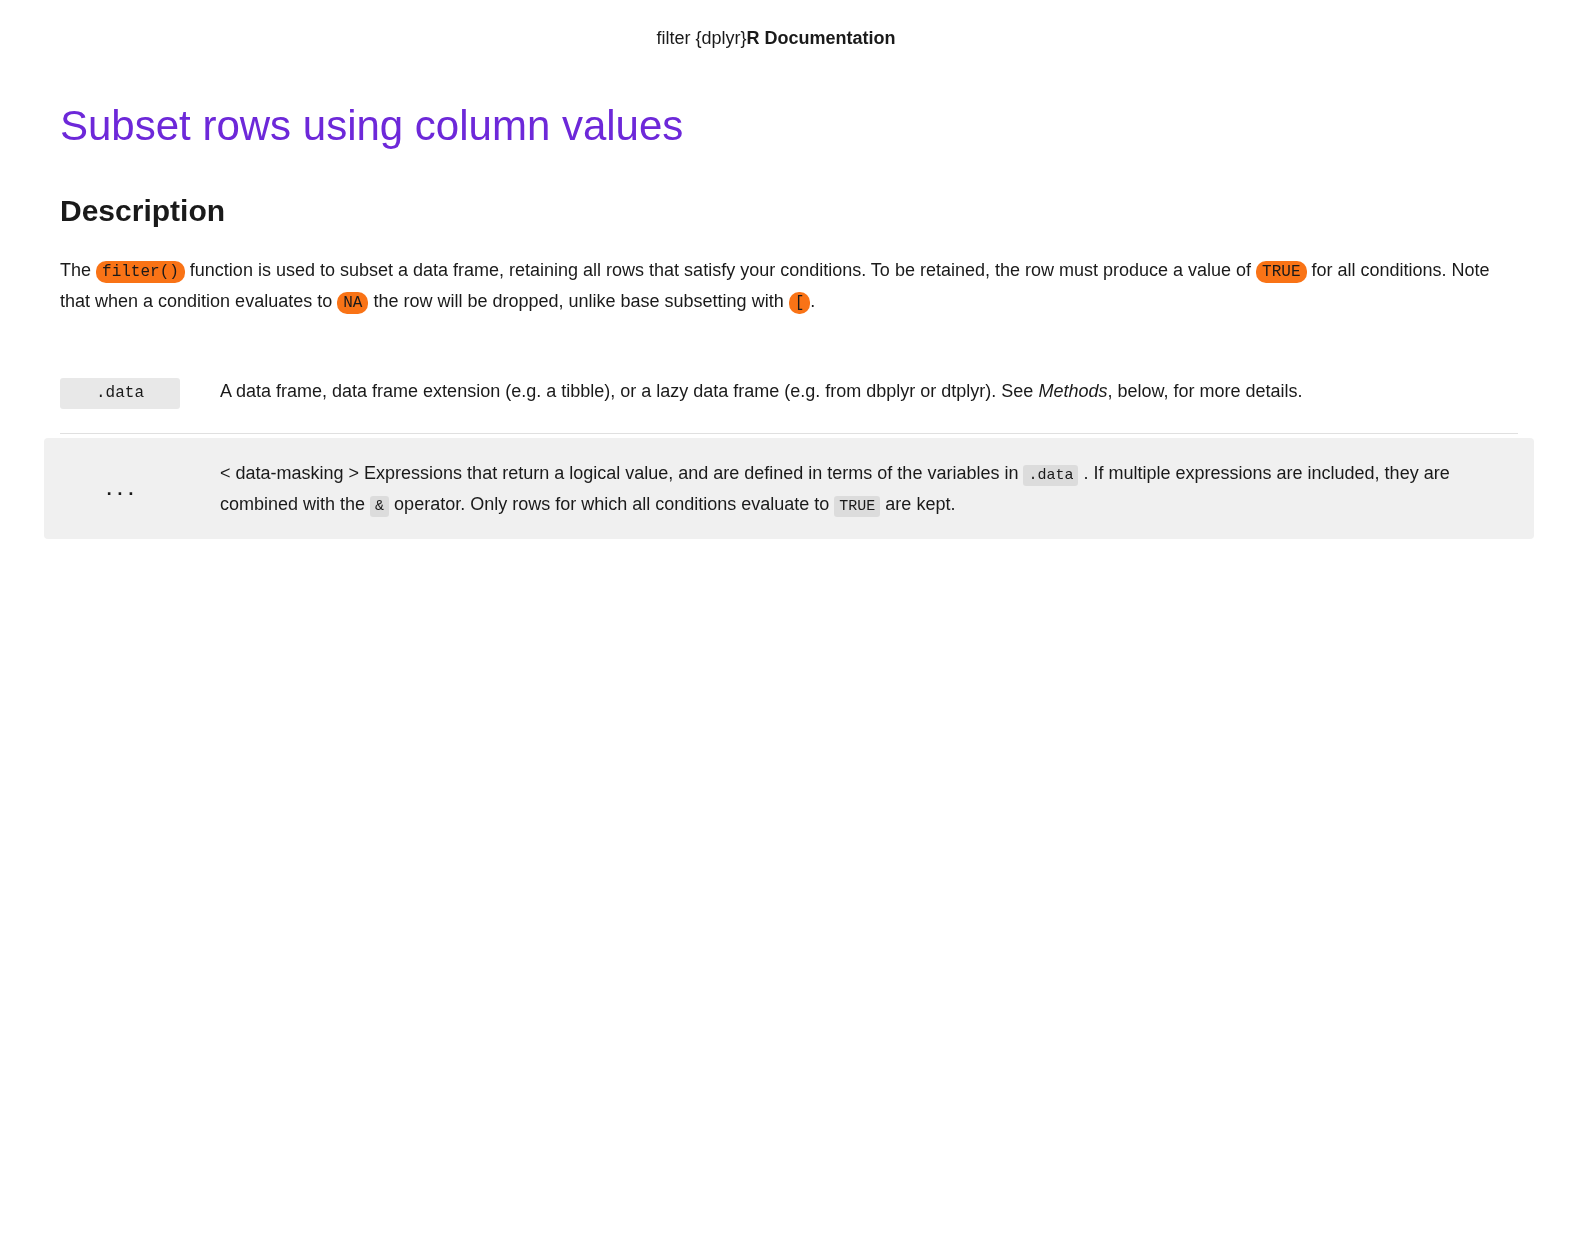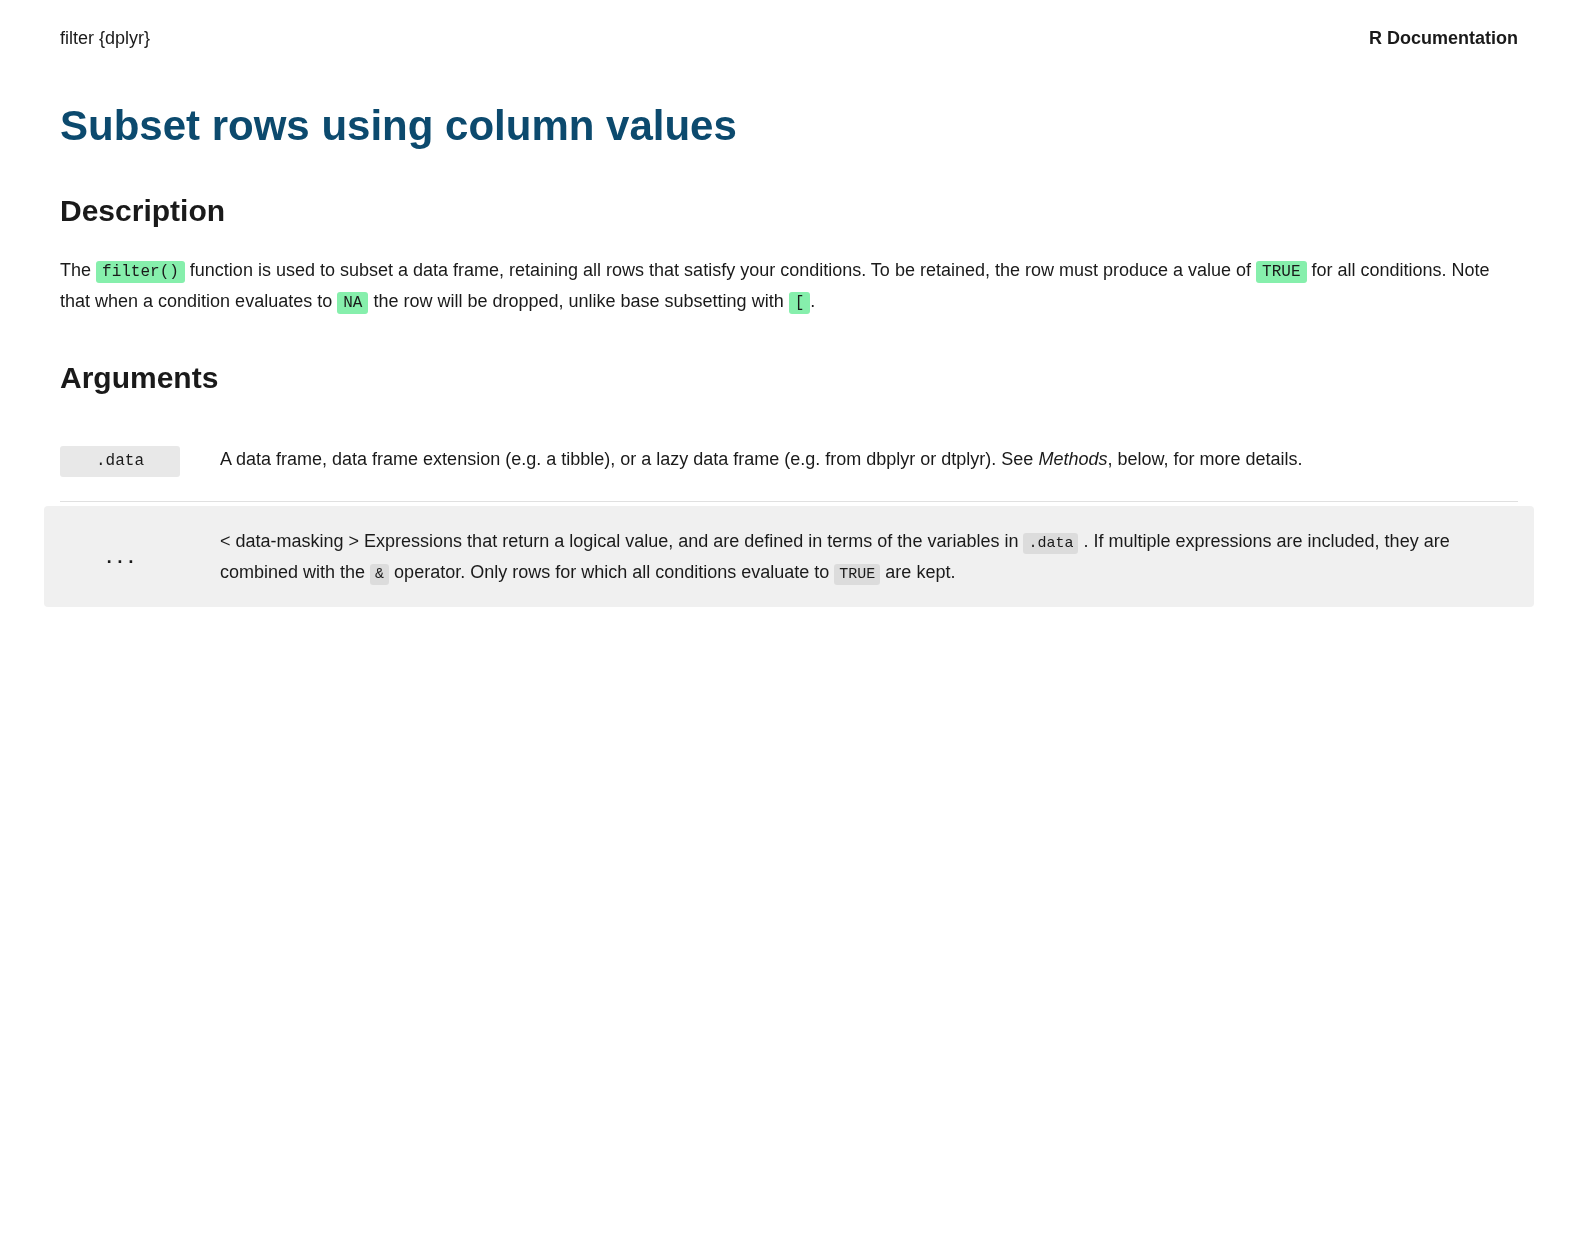--- a/index.html
+++ b/index.html
@@ -13,23 +13,23 @@
       font-size: 18px;
       line-height: 1.6;
       color: #1a1a1a;
       background: #ffffff;
       width: 1578px;
       min-height: 1254px;
     }
 
     .page-header {
       display: flex;
-      justify-content: space-between;
+      justify-content: center;
       align-items: center;
-      padding: 24px 60px 16px 60px;
+      padding: 24px 86px 16px 60px;
       border-bottom: none;
     }
 
     .header-title {
       font-size: 18px;
       color: #1a1a1a;
       font-weight: 400;
     }
 
     .header-right {
@@ -38,22 +38,22 @@
       font-weight: 700;
     }
 
     .content {
       padding: 32px 60px 60px 60px;
       max-width: 1578px;
     }
 
     .page-title {
       font-size: 42px;
-      font-weight: 700;
-      color: #0c4a6e;
+      font-weight: 400;
+      color: #6d28d9;
       margin-bottom: 36px;
       line-height: 1.2;
     }
 
     .section-heading {
       font-size: 30px;
       font-weight: 700;
       color: #1a1a1a;
       margin-bottom: 20px;
     }
@@ -61,23 +61,23 @@
     .description-text {
       font-size: 18px;
       line-height: 1.7;
       color: #1a1a1a;
       margin-bottom: 36px;
     }
 
     code.inline {
       font-family: 'SFMono-Regular', 'Consolas', 'Liberation Mono', Courier, monospace;
       font-size: 16px;
-      background-color: #86efac;
+      background-color: #f97316;
       padding: 2px 6px;
-      border-radius: 3px;
+      border-radius: 10px;
       color: #1a1a1a;
     }
 
     .usage-section {
       margin-bottom: 36px;
     }
 
     .code-block {
       font-family: 'SFMono-Regular', 'Consolas', 'Liberation Mono', Courier, monospace;
       font-size: 20px;
@@ -171,21 +171,20 @@
 
   <section>
     <h2 class="section-heading">Description</h2>
     <p class="description-text">
       The <code class="inline">filter()</code> function is used to subset a data frame, retaining all rows that satisfy your conditions. To be retained, the row must produce a value of <code class="inline">TRUE</code> for all conditions. Note that when a condition evaluates to <code class="inline">NA</code> the row will be dropped, unlike base subsetting with <code class="inline">[</code>.
     </p>
   </section>
 
 
   <section class="arguments-section">
-    <h2 class="section-heading">Arguments</h2>
 
     <div class="argument-row">
       <span class="arg-name">.data</span>
       <div class="arg-description">
         A data frame, data frame extension (e.g. a tibble), or a lazy data frame (e.g. from dbplyr or dtplyr). See <em>Methods</em>, below, for more details.
       </div>
     </div>
 
     <hr class="separator">
 

